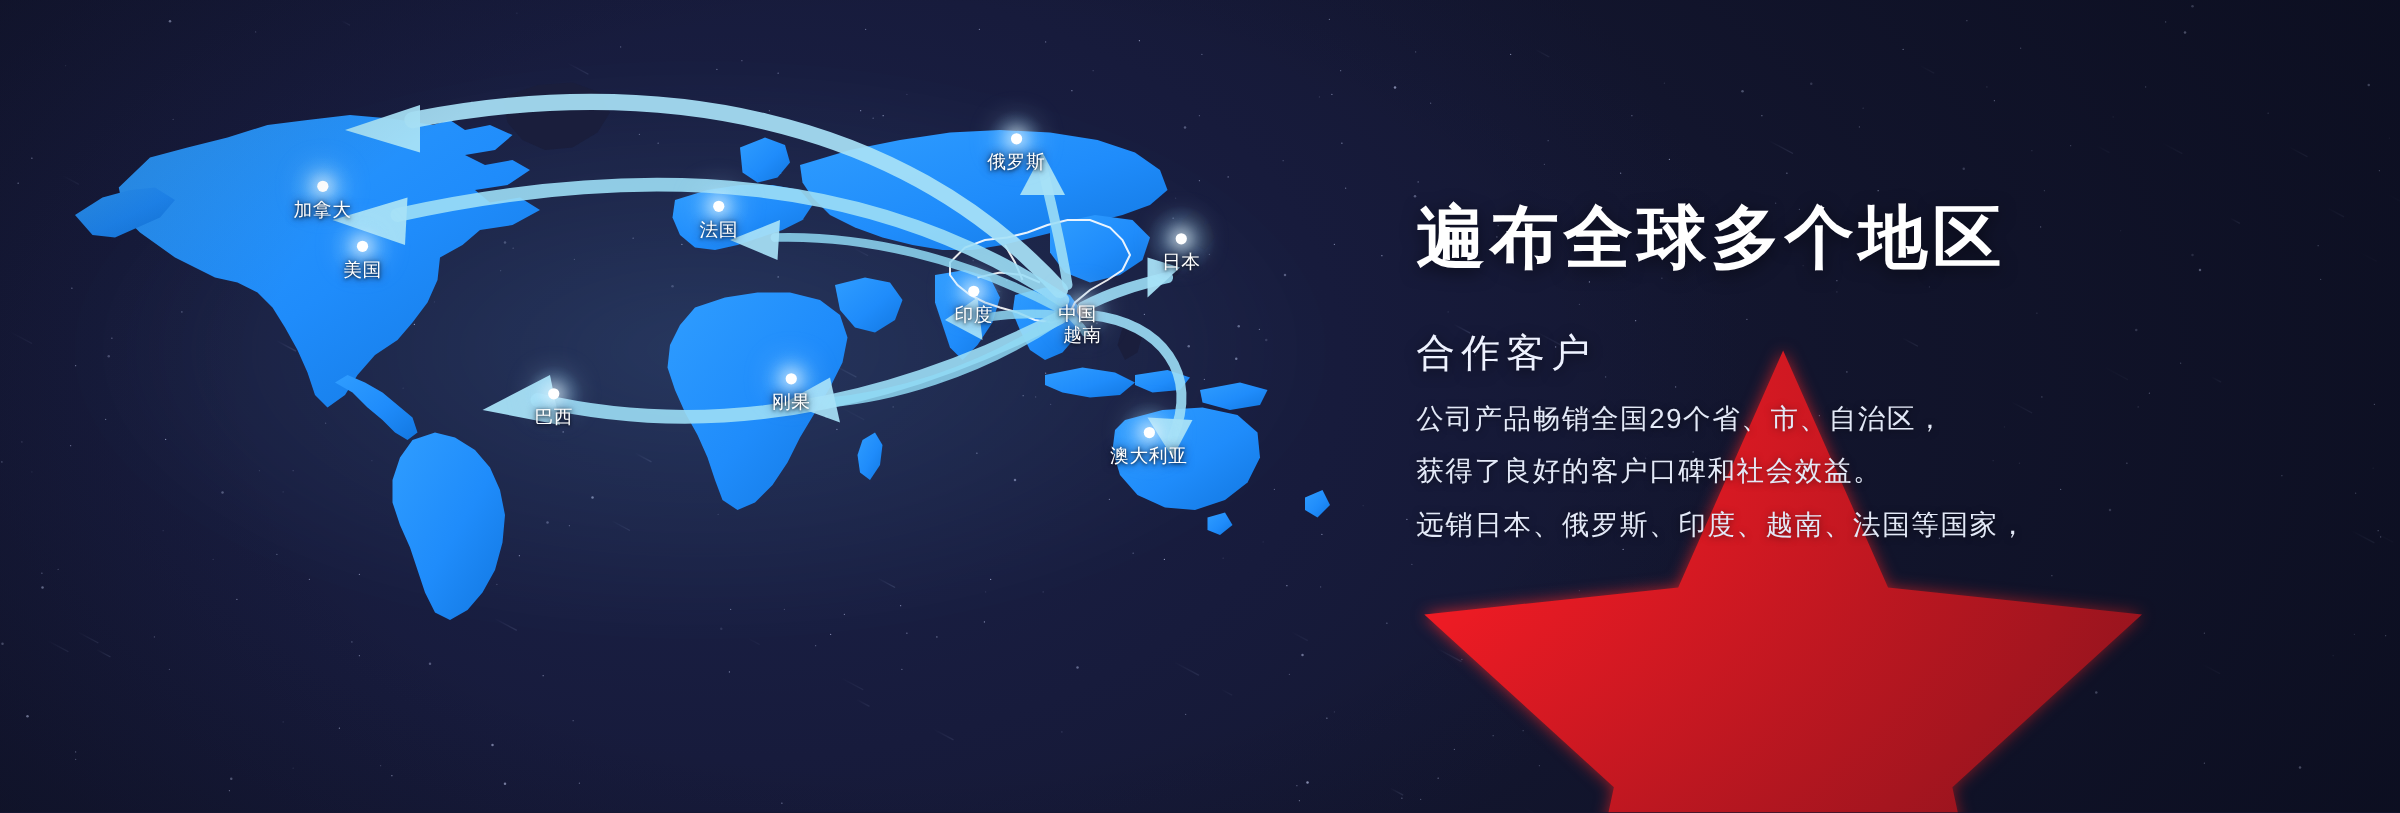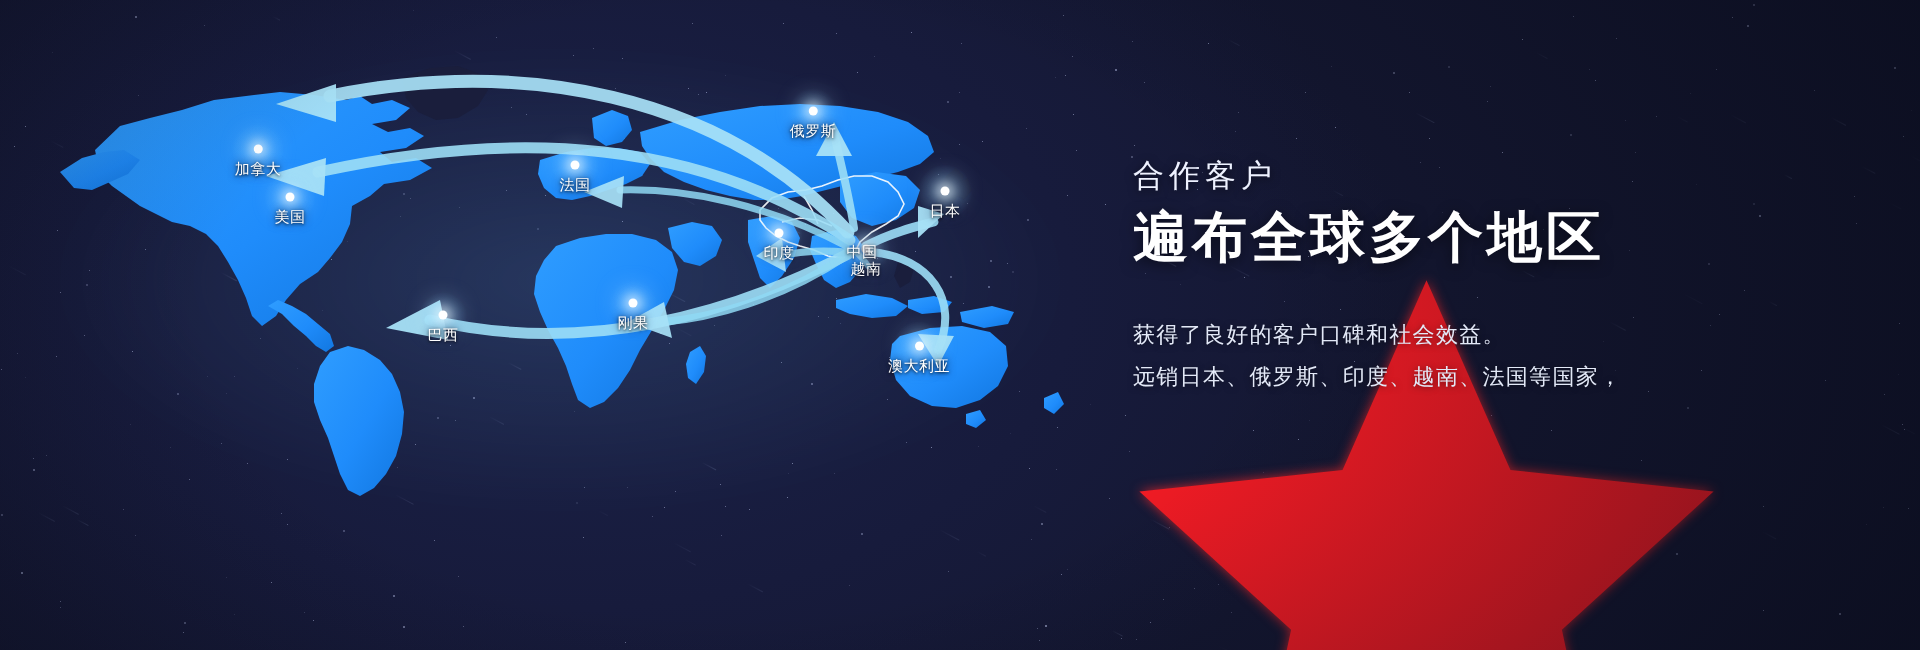--- a/index.html
+++ b/index.html
@@ -660,21 +660,22 @@
       <svg class="red-star" viewBox="0 0 24 24">
         <polygon points="12,1.6 15.1,8.6 22.6,9.4 17,14.5 18.6,22 12,18.2 5.4,22 7,14.5 1.4,9.4 8.9,8.6" fill="#ee1b24"></polygon>
       </svg>
       <div class="lbl">中国</div>
     </div>
   </div>
 
   <div class="vignette"></div>
 
   <div id="copy">
+    <div id="headline">遍布全球多个地区</div>
     <div id="eyebrow">合作客户</div>
-    <div id="headline">遍布全球多个地区</div>
     <div>
+      <div class="body-line">公司产品畅销全国29个省、市、自治区，</div>
       <div class="body-line">获得了良好的客户口碑和社会效益。</div>
       <div class="body-line">远销日本、俄罗斯、印度、越南、法国等国家，</div>
     </div>
   </div>
 
 </div>
 
 </body></html>

